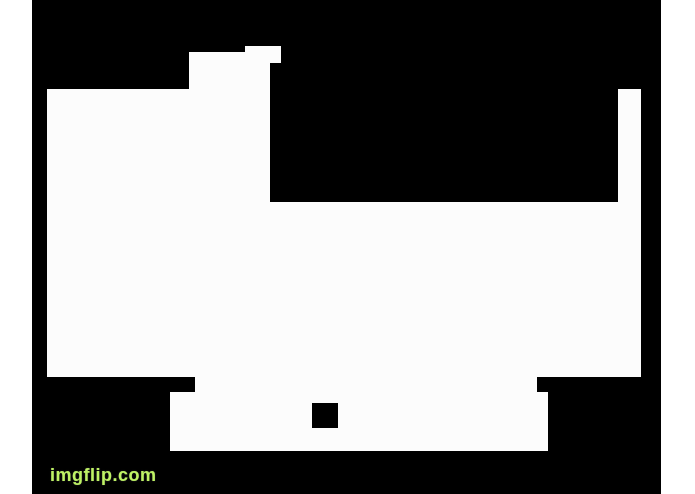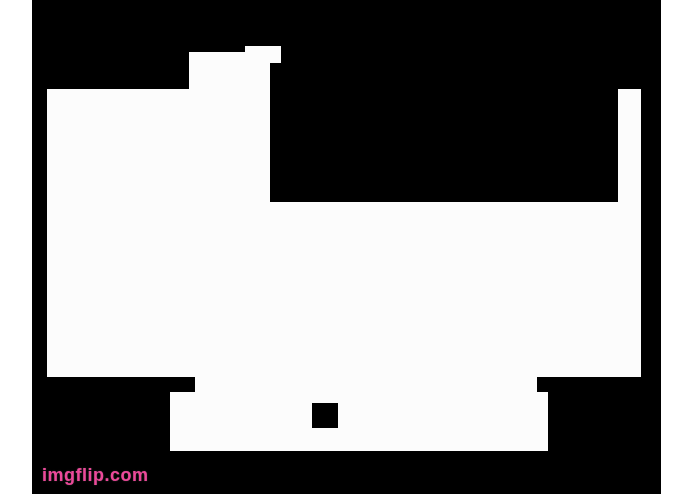--- a/index.html
+++ b/index.html
@@ -50,15 +50,15 @@
     <div class="shape-layer" id="shape-layer">
         <div class="shape-rect" style="left: 15px; top: 89px; width: 223px; height: 288px; background: rgb(252, 252, 252);"></div>
         <div class="shape-rect" style="left: 157px; top: 52px; width: 81px; height: 150px; background: rgb(252, 252, 252);"></div>
         <div class="shape-rect" style="left: 213px; top: 46px; width: 36px; height: 17px; background: rgb(252, 252, 252);"></div>
         <div class="shape-rect" style="left: 238px; top: 202px; width: 371px; height: 175px; background: rgb(252, 252, 252);"></div>
         <div class="shape-rect" style="left: 586px; top: 89px; width: 23px; height: 113px; background: rgb(252, 252, 252);"></div>
         <div class="shape-rect" style="left: 163px; top: 377px; width: 342px; height: 15px; background: rgb(252, 252, 252);"></div>
         <div class="shape-rect" style="left: 138px; top: 392px; width: 378px; height: 59px; background: rgb(252, 252, 252);"></div>
         <div class="shape-rect" style="left: 280px; top: 403px; width: 26px; height: 25px; background: rgb(0, 0, 0);"></div>
       </div>
-    <div class="watermark" id="watermark" style="left: 10px; top: 466px; color: #ec4899;">imgflip.com</div>
+    <div class="watermark" id="watermark" style="left: 18px; top: 466px; color: #bef264;">imgflip.com</div>
   </div>
 </div>
 
 </body></html>

